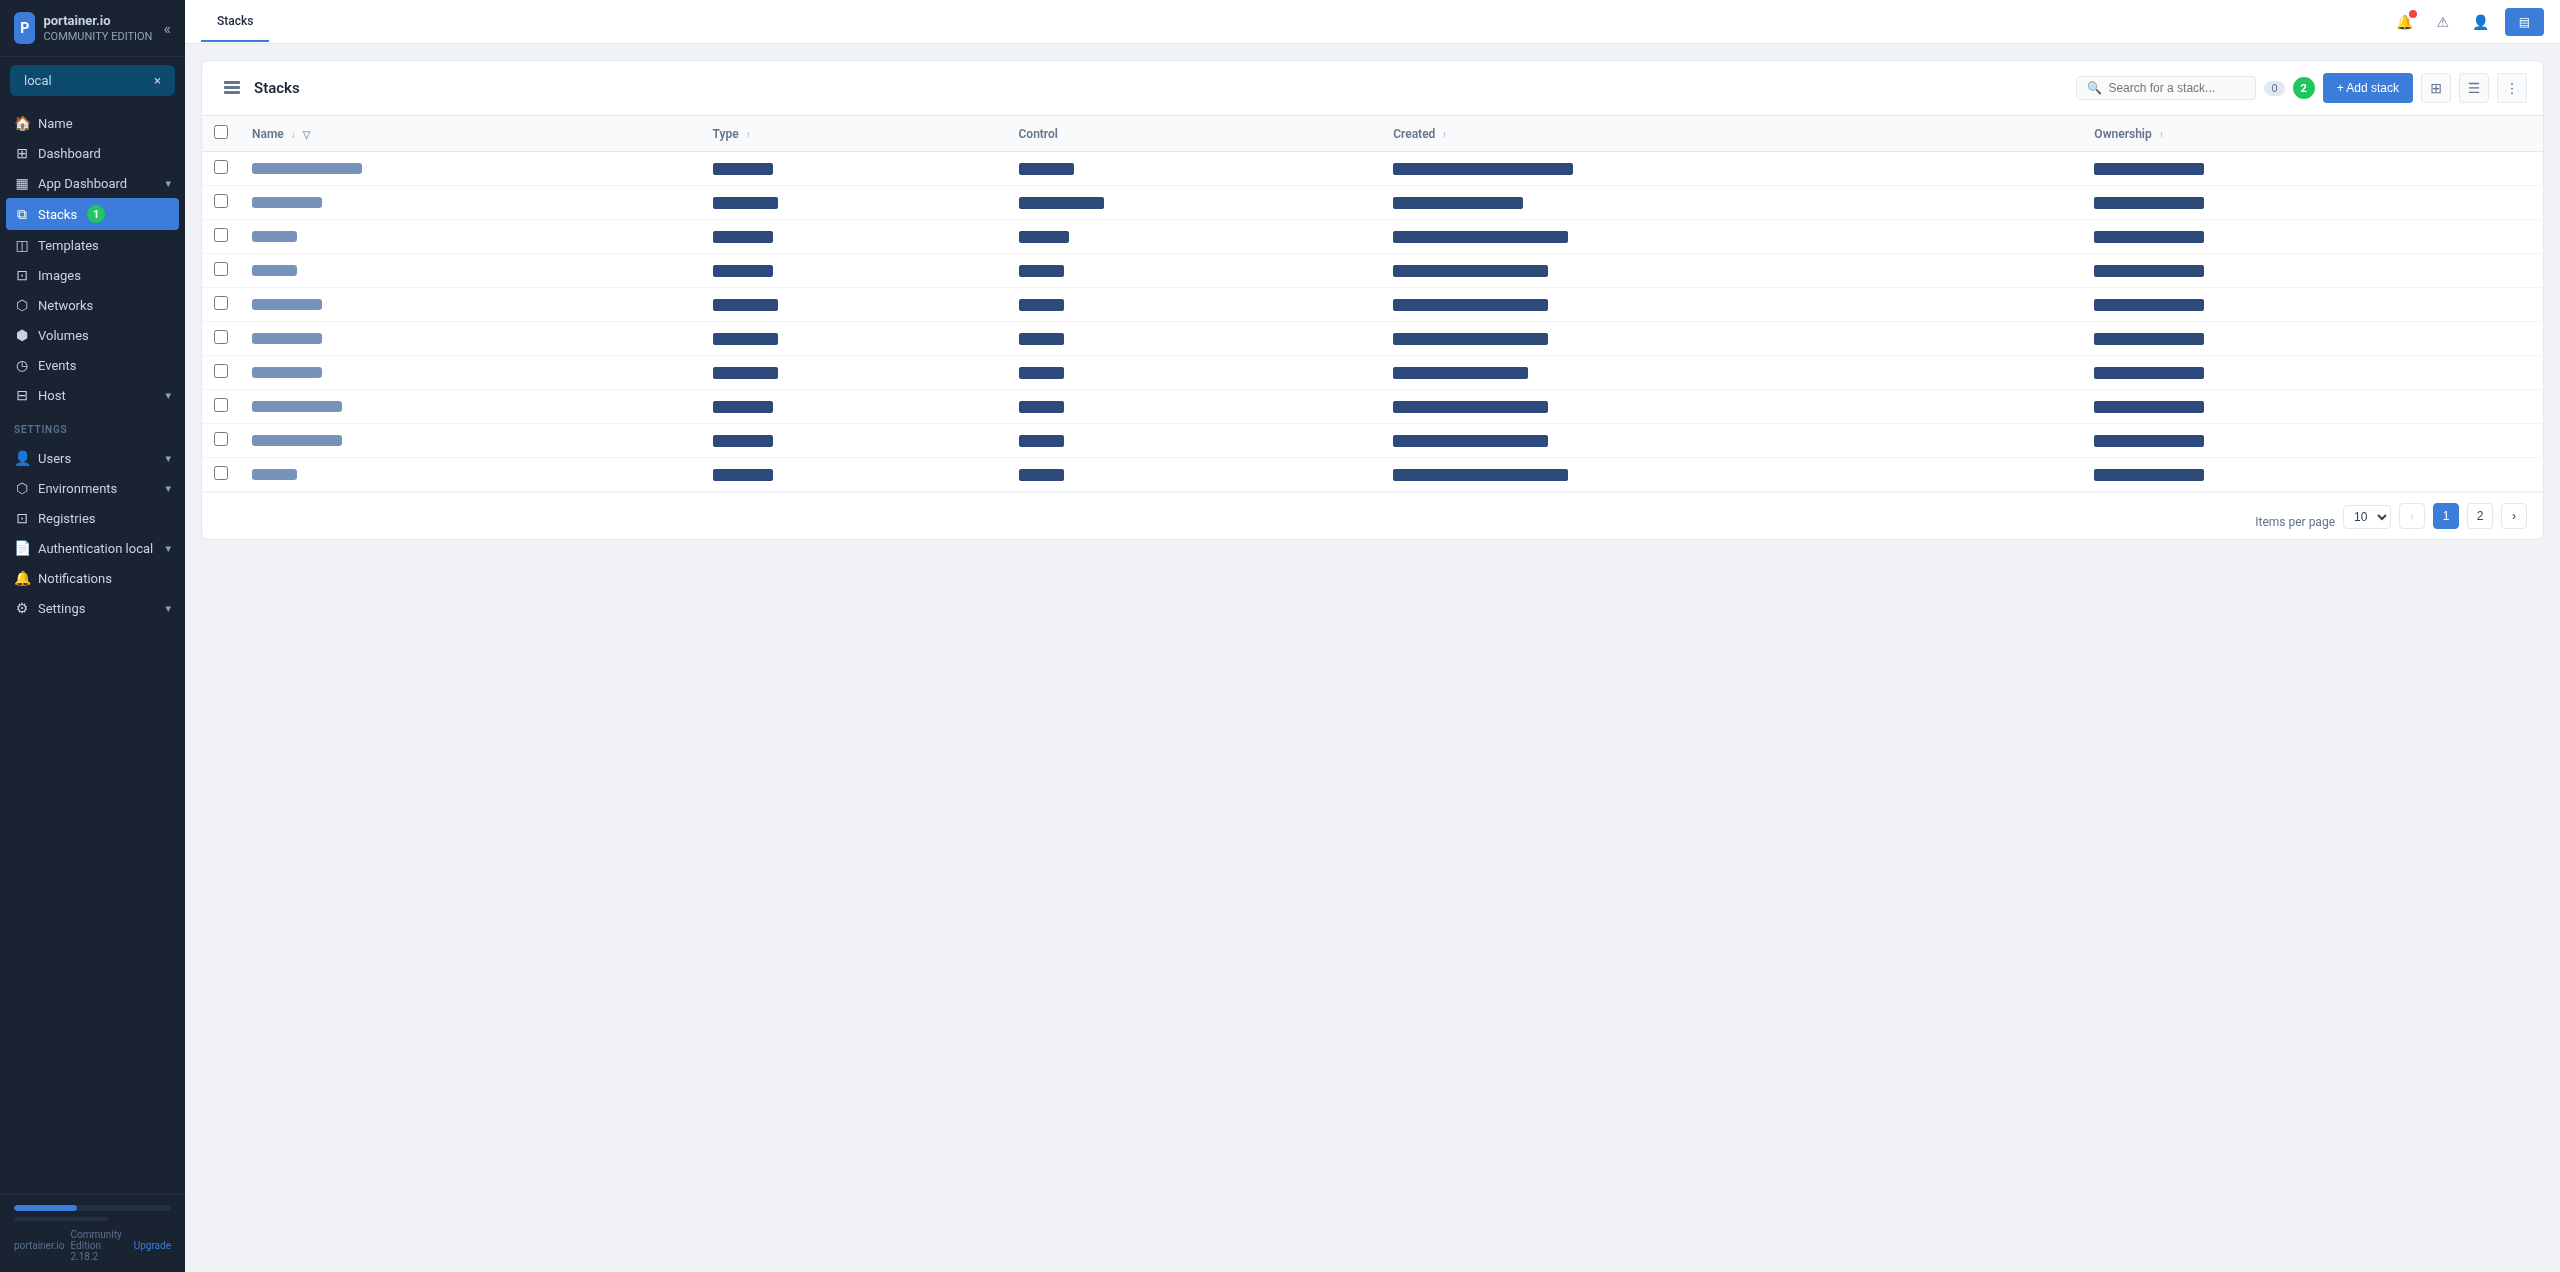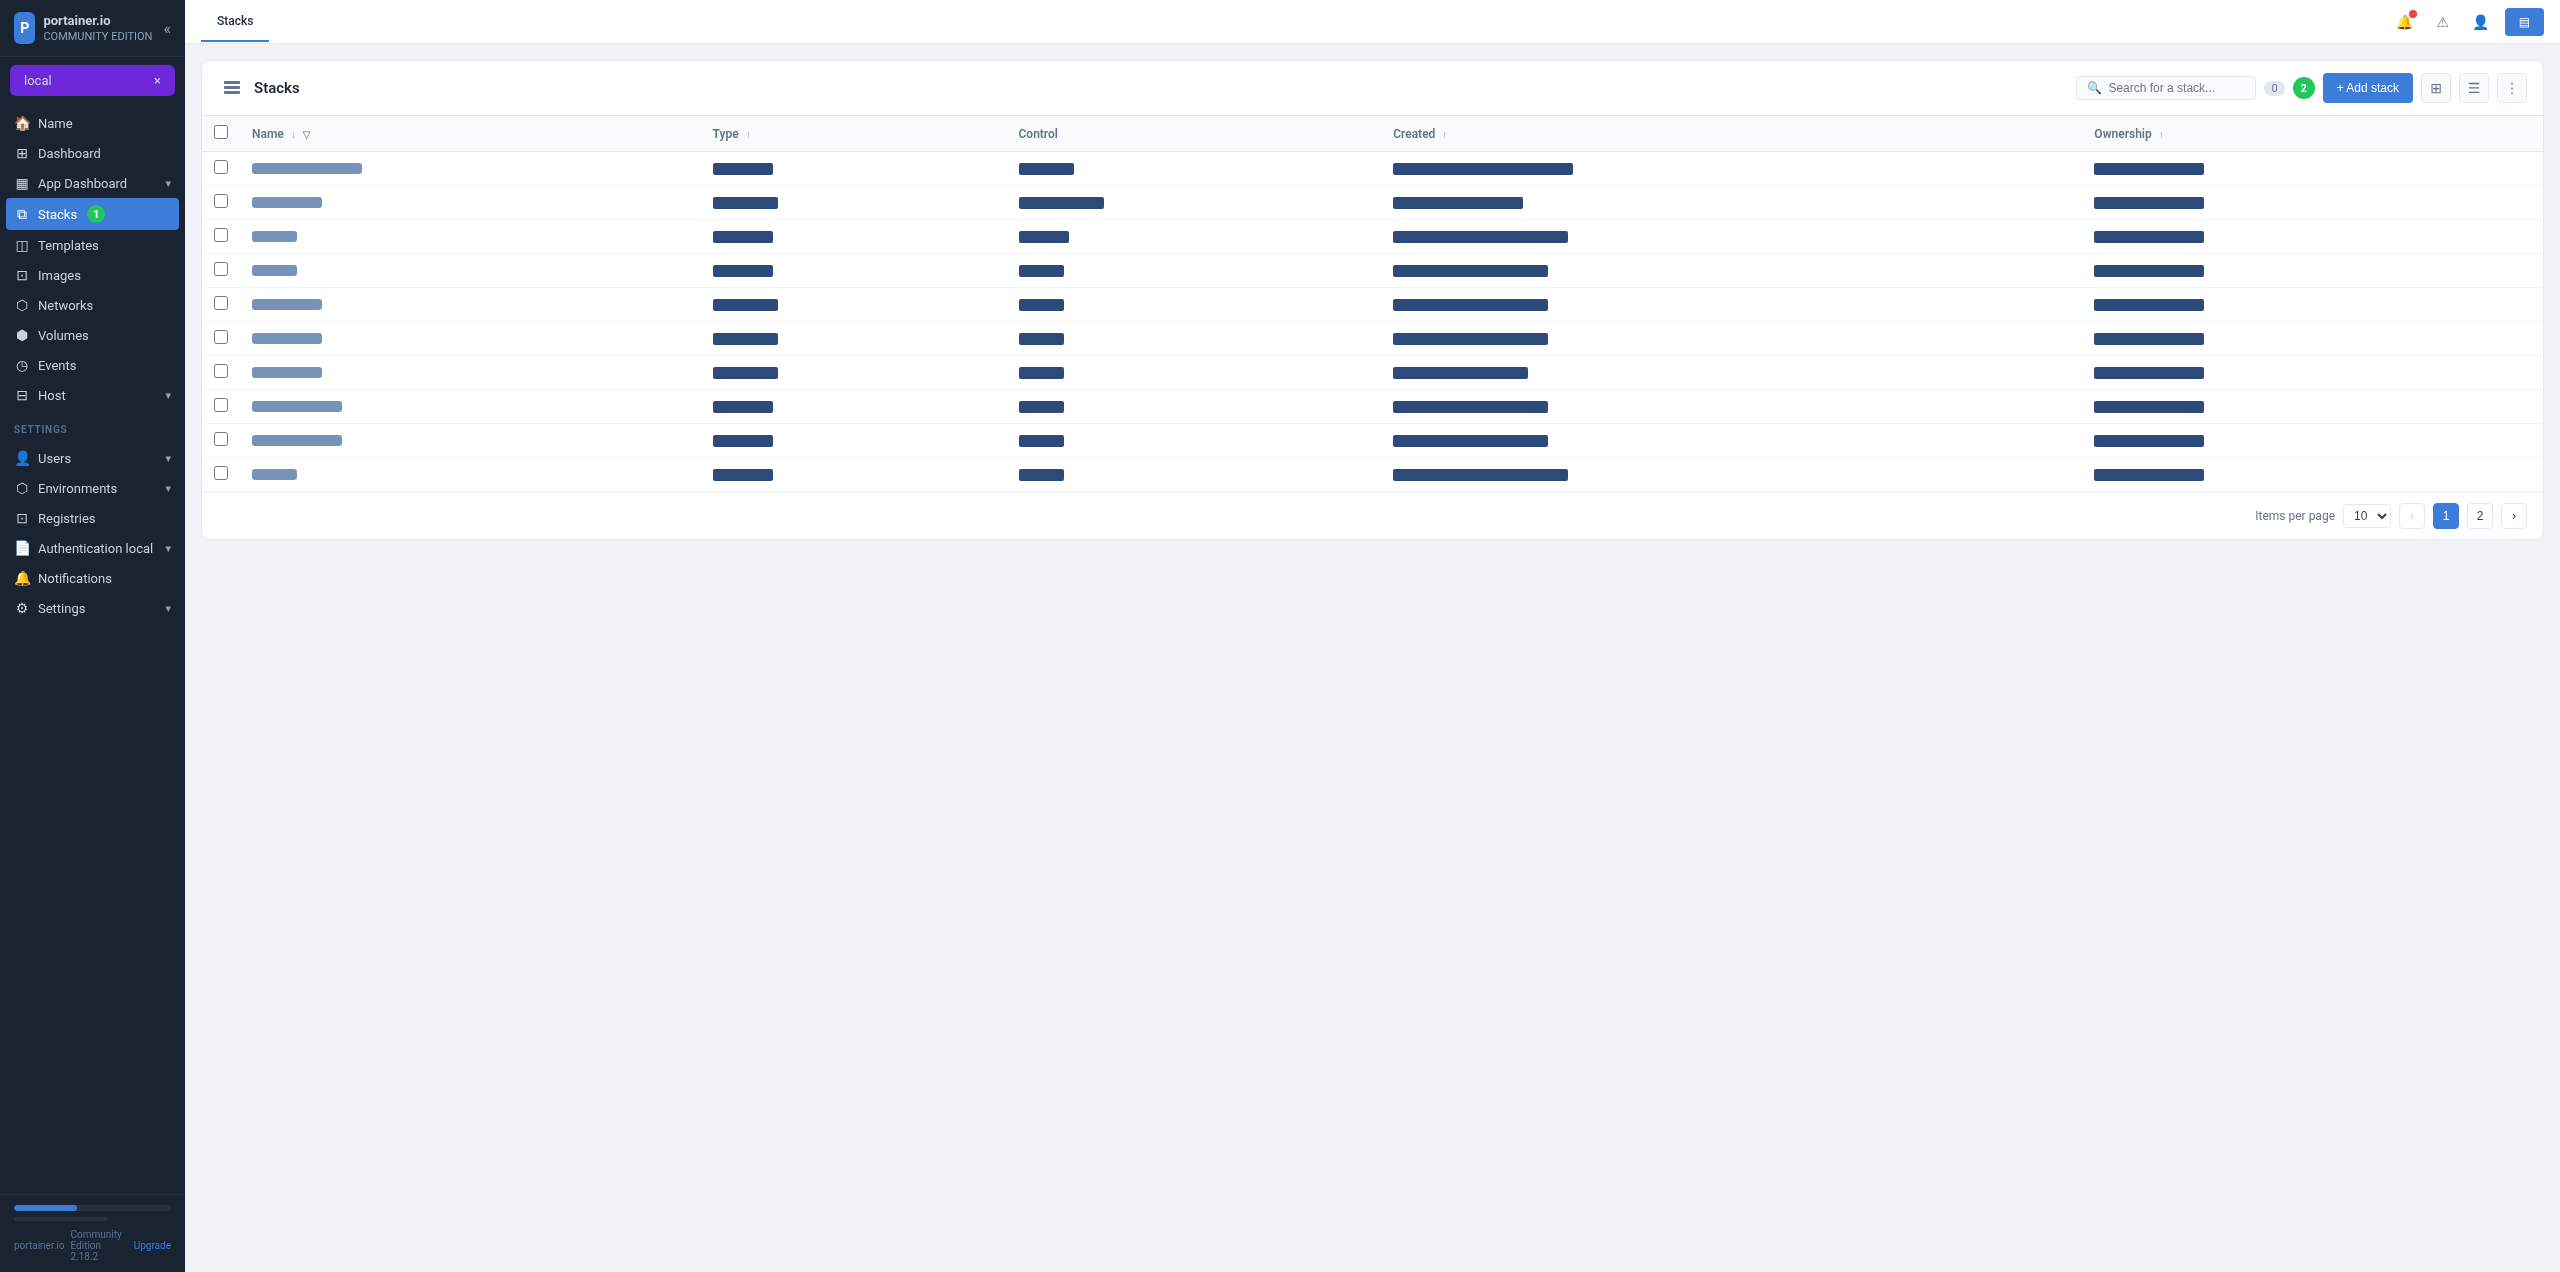--- a/index.html
+++ b/index.html
@@ -41,21 +41,21 @@
       font-weight: bold;
     }
     .logo-text { font-size: 11px; color: #8fa3b8; line-height: 1.2; }
     .collapse-btn { color: #8fa3b8; cursor: pointer; font-size: 16px; }
 
     .env-badge {
       display: flex;
       align-items: center;
       justify-content: space-between;
       padding: 8px 14px;
-      background: #6d28d9;
+      background: #0c4a6e;
       margin: 8px 10px;
       border-radius: 6px;
       cursor: pointer;
     }
 
     .nav-section { padding: 4px 0; }
     .nav-item {
       display: flex;
       align-items: center;
       gap: 8px;
@@ -348,21 +348,21 @@
       height: 12px;
       border-radius: 2px;
       background: #2d4a7a;
     }
     .checkbox-cell { width: 32px; }
     .checkbox { width: 14px; height: 14px; cursor: pointer; }
 
     
     .pagination {
       display: flex;
-      align-items: center;
+      align-items: flex-end;
       justify-content: flex-end;
       padding: 10px 16px;
       gap: 8px;
       border-top: 1px solid #f1f5f9;
     }
     .pagination-label { font-size: 12px; color: #64748b; }
     .per-page-select {
       border: 1px solid #e2e8f0;
       border-radius: 4px;
       padding: 3px 6px;

